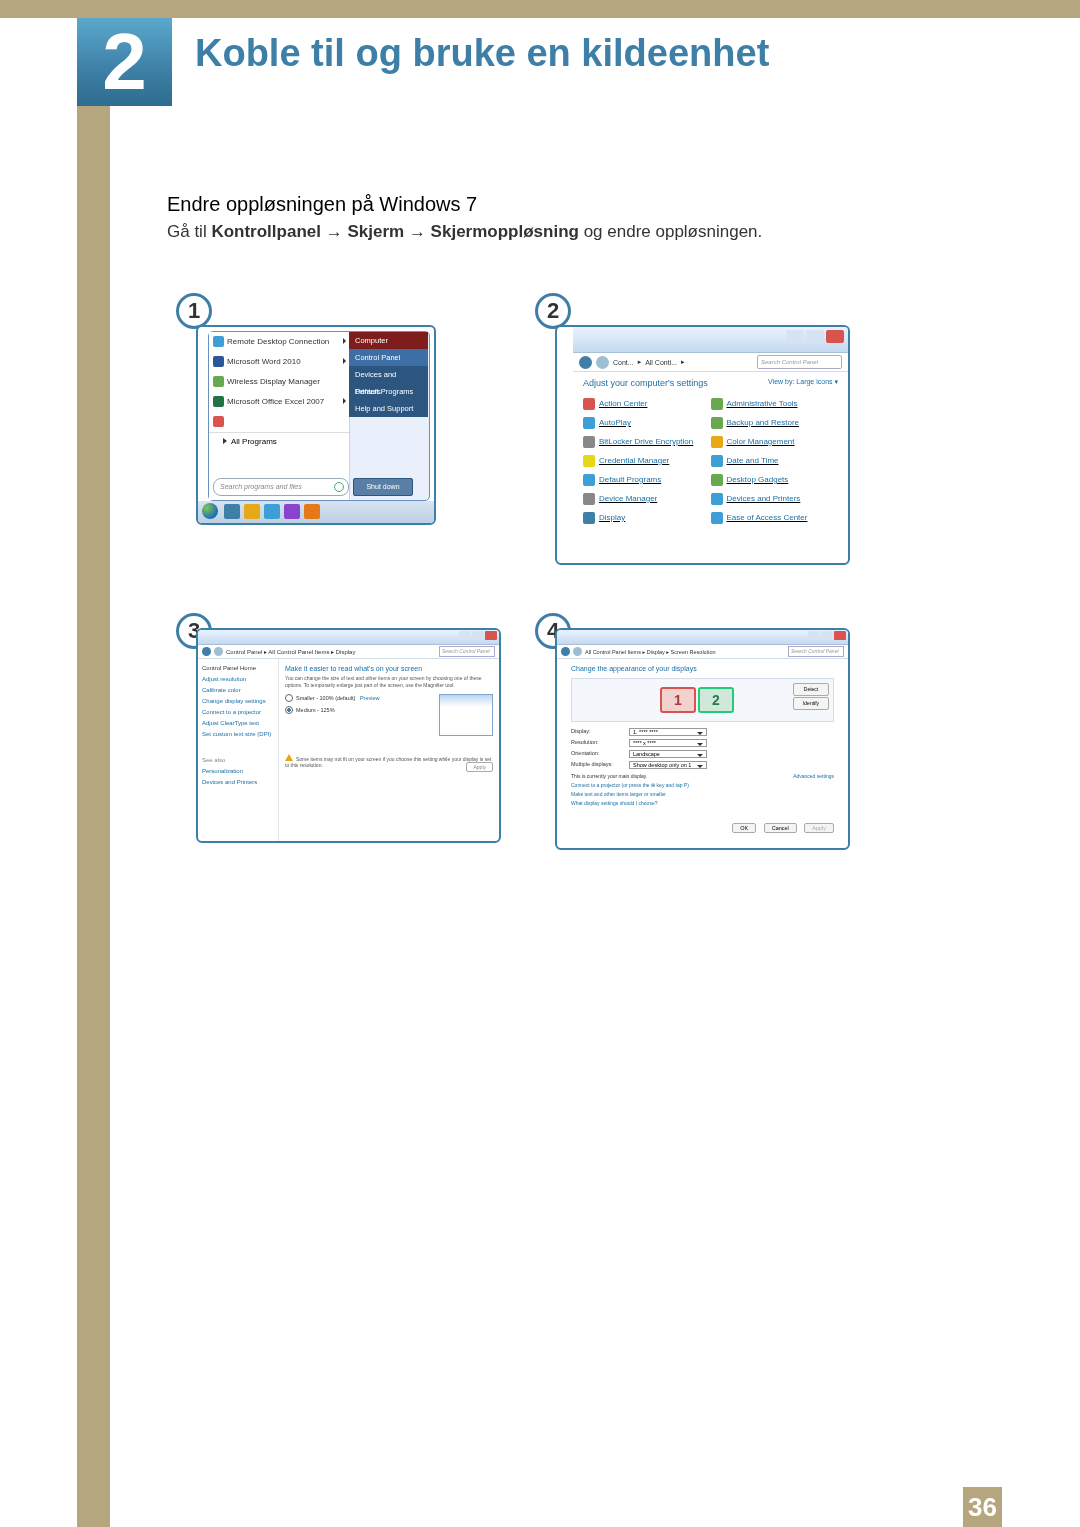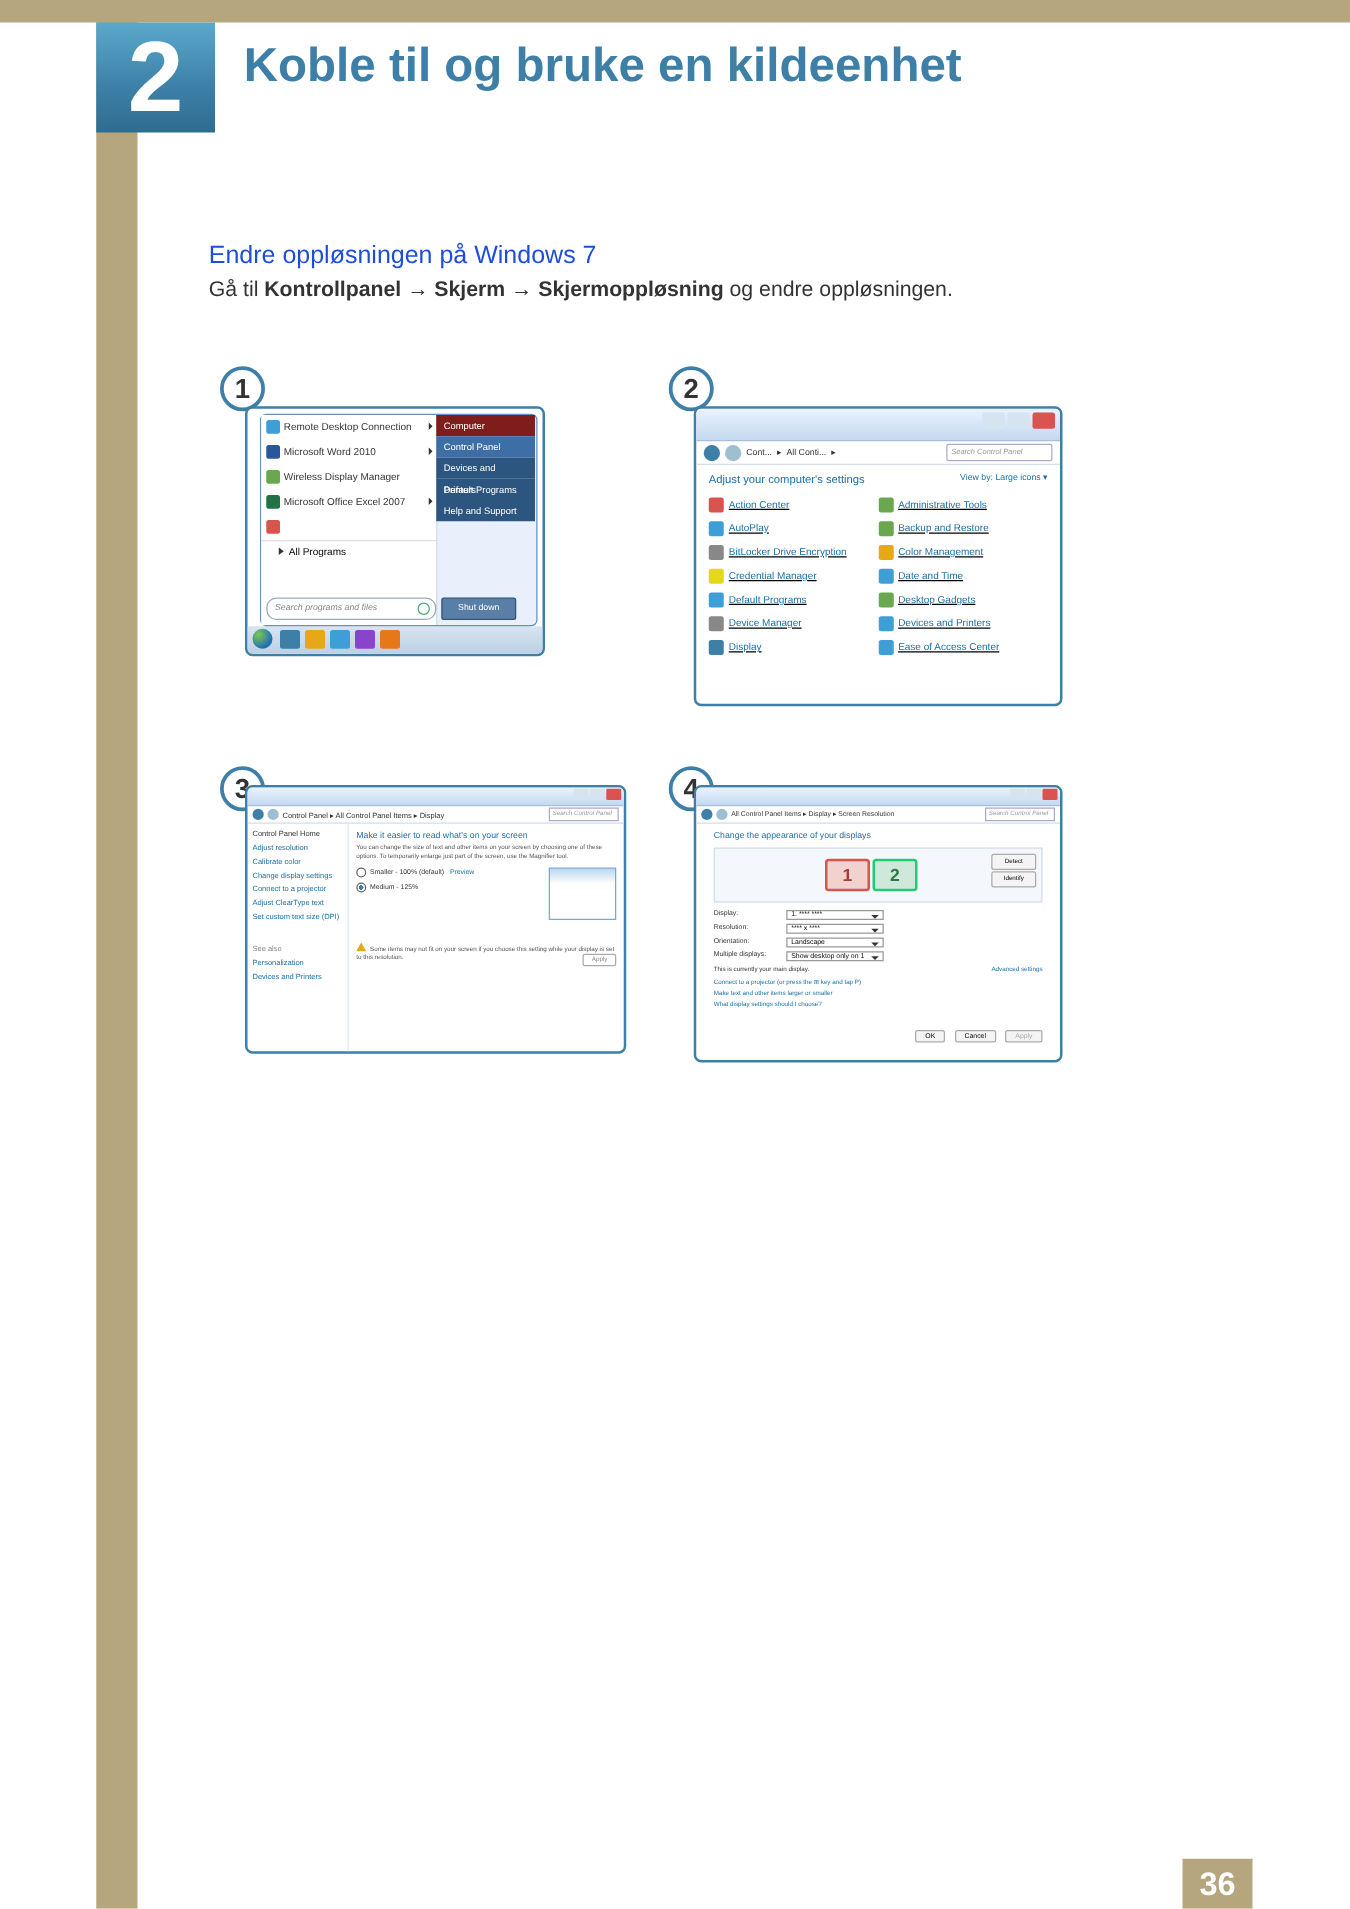--- a/index.html
+++ b/index.html
@@ -55,21 +55,21 @@
     font-size: 38px;
     color: #3d7fa6;
     font-weight: bold;
   }
 
   .section-subtitle {
     position: absolute;
     left: 167px;
     top: 193px;
     font-size: 20px;
-    color: #1d4ed8;
+    color: #000000;
   }
 
   .section-instruction {
     position: absolute;
     left: 167px;
     top: 222px;
     font-size: 17px;
     color: #333;
   }
   .section-instruction .seg { font-weight: normal; }
@@ -115,21 +115,21 @@
   .p1 .searchbox .mag { position: absolute; right: 4px; top: 3px; width: 8px; height: 8px; border: 1px solid #4a7; border-radius: 50%; }
   .p1 .right-col .ritem { height: 17px; font-size: 7.5px; color: #fff; line-height: 17px; padding: 0 6px;}
   .p1 .right-col .ritem.sel { background: #3d6ea6; }
   .p1 .right-col .ritem.dark { background: #2c5580; }
   .p1 .right-col .shutdown { position:absolute; bottom:4px; left:4px; width:58px; height:16px; background:#5a7fa6; border:1px solid #2c5580; border-radius:2px; font-size:7px; color:#fff; text-align:center; line-height:16px;}
   .p1 .taskbar { position: absolute; left: 0; right: 0; bottom: 0; height: 22px; background: linear-gradient(#d8e4f0,#bcd0e4);}
   .p1 .taskbar .orb { position:absolute; left:4px; top:2px; width:16px; height:16px; border-radius:50%; background: radial-gradient(circle at 30% 30%, #7ec850, #1e6eb8 70%);}
   .p1 .taskbar .ticon { position:absolute; top:3px; width:16px; height:15px; border-radius:2px; }
 
   
-  .p2 { left: 555px; top: 325px; width: 295px; height: 240px; }
+  .p2 { left: 555px; top: 325px; width: 295px; height: 240px; padding-left: 16px; }
   .p2 .winbar { height: 25px; background: linear-gradient(#eaf3ff,#c4d9f0); border-bottom:1px solid #a8bfd8; position:relative;}
   .p2 .winbar .ctl { position:absolute; right:4px; top:3px; display:flex; gap:2px;}
   .p2 .winbar .ctl span { width:18px; height:13px; border-radius:2px; }
   .p2 .winbar .ctl .min{background:#d6e4f2;} .p2 .winbar .ctl .max{background:#d6e4f2;} .p2 .winbar .ctl .close{background:#d9534f;}
   .p2 .addr { height:18px; border-bottom:1px solid #d4dee8; display:flex; align-items:center; font-size:7px; color:#333; padding:0 6px; gap:4px;}
   .p2 .addr .nav { width:13px;height:13px;border-radius:50%;background:#3d7fa6;}
   .p2 .addr .crumb { flex:0 0 auto; }
   .p2 .addr .search { margin-left:auto; width:80px;height:12px;border:1px solid #aac;border-radius:2px; font-size:6px; font-style:italic; color:#999; padding-left:3px;line-height:12px;}
   .p2 .subhead { font-size:9px; color:#1a6fa6; padding:6px 10px 2px;}
   .p2 .viewby { font-size:7px; color:#1a6fa6; float:right; padding:6px 10px 0;}
@@ -185,21 +185,21 @@
   .p4 .main .frow .dd::after{content:""; position:absolute; right:3px; top:3px; border-left:3px solid transparent;border-right:3px solid transparent;border-top:3px solid #333;}
   .p4 .main .note{font-size:5px;color:#333; margin-top:4px;}
   .p4 .main .link{font-size:5px;color:#1a6fa6; margin-top:3px;}
   .p4 .main .advlink{float:right;font-size:5px;color:#1a6fa6;}
   .p4 .main .btnrow{text-align:right; margin-top:10px;}
   .p4 .main .btnrow .b{display:inline-block;font-size:5.5px;border:1px solid #aaa;padding:1px 7px;border-radius:2px;margin-left:3px; background:#f4f4f4;}
   .p4 .main .btnrow .b.dis{color:#aaa;}
 
   
   .footer { position: absolute; bottom: 0; left: 0; right: 0; height: 40px; }
-  .footer .page-box { position: absolute; right: 78px; bottom: 0; width: 56px; height: 40px; background: #b5a67e; color: #fff; font-size: 26px; text-align: center; line-height: 40px; font-weight: bold;}
+  .footer .page-box { position: absolute; right: 78px; bottom: 0; width: 39px; height: 40px; background: #b5a67e; color: #fff; font-size: 26px; text-align: center; line-height: 40px; font-weight: bold;}
   .footer .footer-text { position: absolute; right: 138px; bottom: 0; height: 40px; line-height: 40px; font-size: 18px; color: #3d7fa6; font-weight: bold;}
 
 </style>
 </head>
 <body>
 
 <div class="header-top-bar"></div>
 <div class="left-rail"></div>
 
 <div class="chapter-box">2</div>

